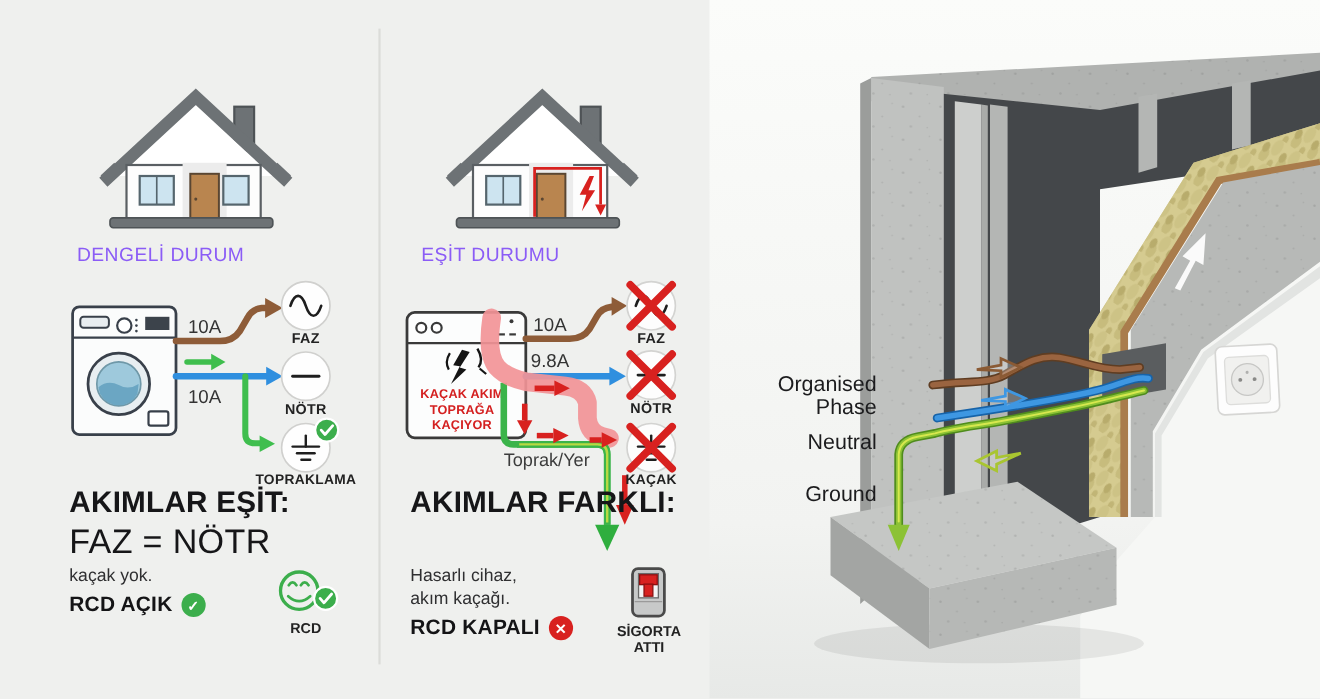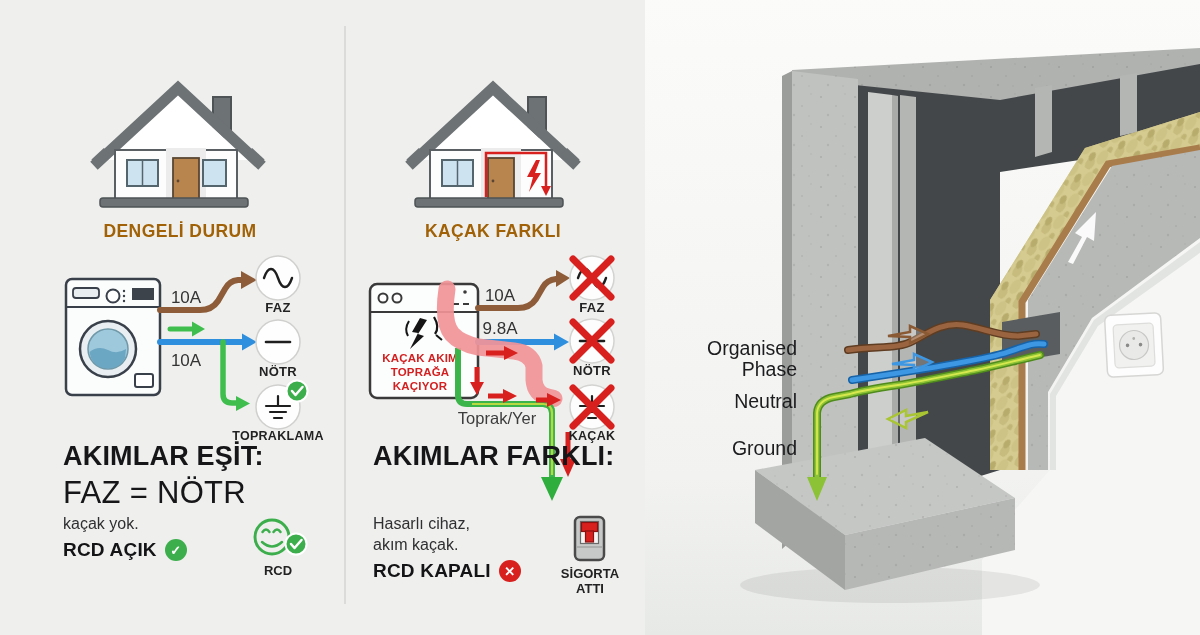--- a/index.html
+++ b/index.html
@@ -1,21 +1,21 @@
 <!DOCTYPE html>
 <html><head>
 <meta charset="utf-8">
 <style>
   *{margin:0;padding:0;box-sizing:border-box}
   html,body{width:1200px;height:635px}
   body{background:#eff0ee;font-family:"Liberation Sans",sans-serif;position:relative;overflow:hidden}
   #canvas{position:absolute;inset:0;width:1200px;height:635px}
   svg#art{position:absolute;left:0;top:0}
   .abs{position:absolute}
-  .panel-title{font-weight:700;font-size:17.5px;letter-spacing:.4px;color:#a16207;text-align:center;width:220px}
+  .panel-title{font-weight:400;font-size:17.5px;letter-spacing:.4px;color:#8b5cf6;text-align:left;width:220px}
   .headline1{font-weight:800;font-size:27px;color:#161618;letter-spacing:.2px}
   .headline2{font-weight:400;font-size:31px;color:#161618;margin-top:3px;letter-spacing:.3px}
   .note{font-size:16px;line-height:21px;color:#2f2f31}
   .status-row{margin-top:5px;display:flex;align-items:flex-end;gap:8px}
   .status{font-weight:800;font-size:19px;color:#141416;letter-spacing:.2px}
   .badge{width:22px;height:22px;border-radius:50%;color:#fff;display:flex;align-items:center;justify-content:center;font-size:13px;font-weight:700;line-height:1}
   .badge.ok{background:#3cae4c}
   .badge.err{background:#d8211f}
   .divider{position:absolute;left:344px;top:26px;width:2px;height:578px;background:#dbdcd9}
   svg text{font-family:"Liberation Sans",sans-serif}
@@ -325,39 +325,39 @@
       <text x="797" y="376" text-anchor="end" class="walllabel">Phase</text>
       <text x="797" y="408" text-anchor="end" class="walllabel">Neutral</text>
       <text x="797" y="455" text-anchor="end" class="walllabel">Ground</text>
     </g>
   </g>
 </svg>
 
 <div class="divider"></div>
 
 <div class="abs panel-title" style="left:70px;top:221px">DENGELİ DURUM</div>
-<div class="abs panel-title" style="left:383px;top:221px">KAÇAK FARKLI</div>
+<div class="abs panel-title" style="left:383px;top:221px">EŞİT DURUMU</div>
 
 <div class="abs" style="left:63px;top:441px">
   <div class="headline1">AKIMLAR EŞİT:</div>
   <div class="headline2">FAZ = NÖTR</div>
 </div>
 <div class="abs" style="left:63px;top:513px">
   <div class="note">kaçak yok.</div>
   <div class="status-row">
     <span class="status">RCD AÇIK</span>
     <span class="badge ok">✓</span>
   </div>
 </div>
 
 <div class="abs" style="left:373px;top:441px">
   <div class="headline1">AKIMLAR FARKLI:</div>
 </div>
 <div class="abs" style="left:373px;top:513px">
   <div class="note">Hasarlı cihaz,</div>
-  <div class="note">akım kaçak.</div>
+  <div class="note">akım kaçağı.</div>
   <div class="status-row">
     <span class="status">RCD KAPALI</span>
     <span class="badge err">✕</span>
   </div>
 </div>
 
 </div>
 
 </body></html>

